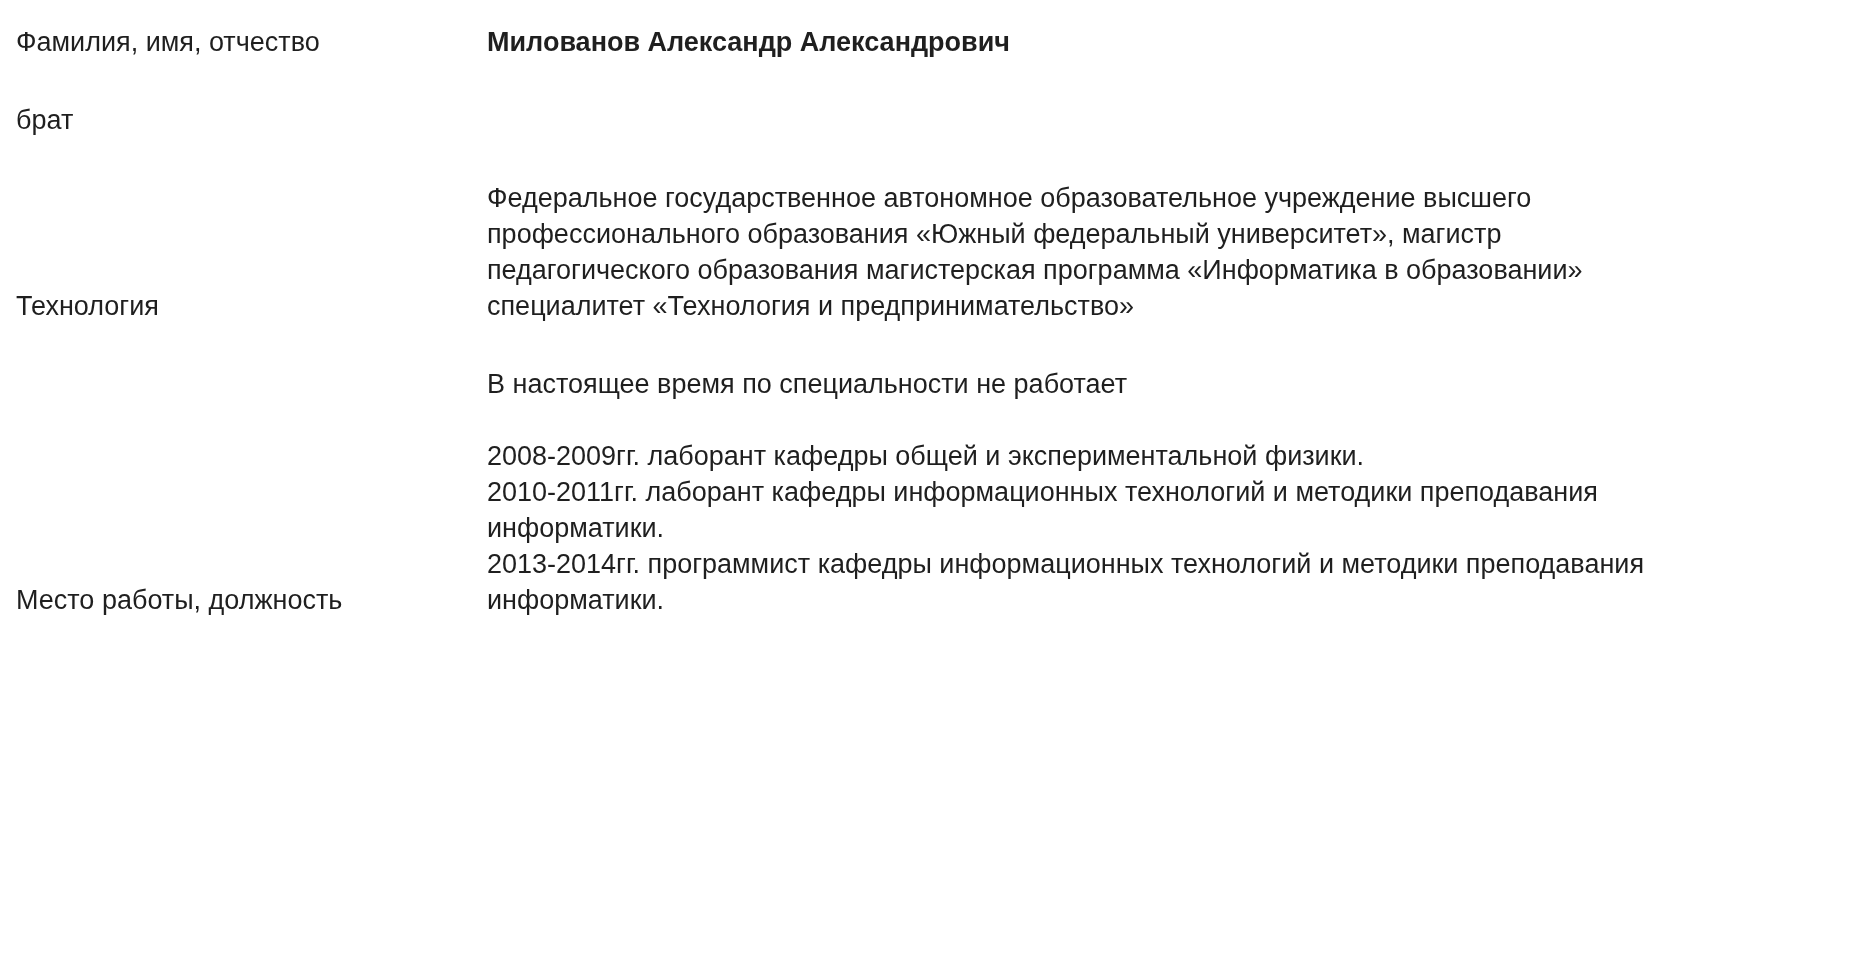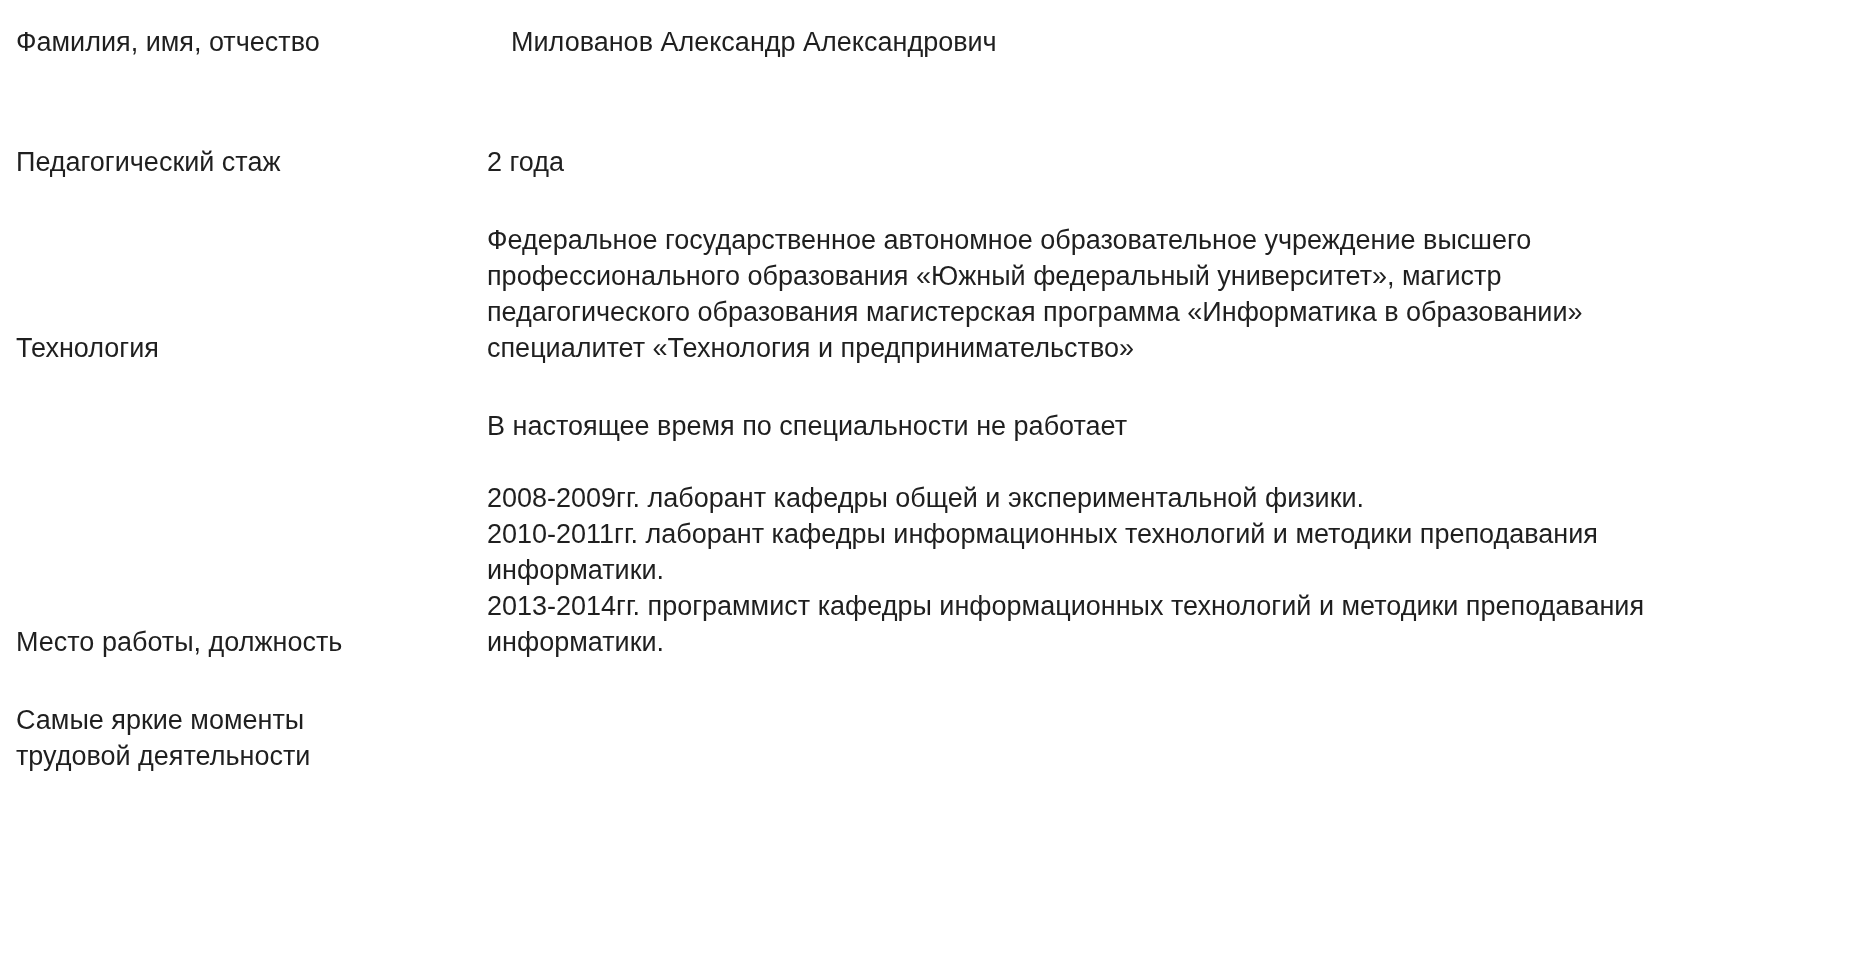--- a/index.html
+++ b/index.html
@@ -32,41 +32,37 @@
     padding-right: 30px;
     box-sizing: border-box;
     white-space: pre-line;
   }
   .row-value {
     flex: 1 1 auto;
     max-width: 1360px;
     white-space: pre-line;
   }
   .row-value.bold {
-    font-weight: normal;
-    margin-left: 24px;
+    font-weight: bold;
   }
 </style>
 </head>
 <body>
 
 <div class="profile-table">
 
   <div class="row">
     <div class="row-label">Фамилия, имя, отчество</div>
     <div class="row-value bold">Милованов Александр Александрович</div>
   </div>
 
   <div class="row">
+    <div class="row-value">брат</div>
   </div>
 
-  <div class="row">
-    <div class="row-label">Педагогический стаж</div>
-    <div class="row-value">2 года</div>
-  </div>
 
   <div class="row">
     <div class="row-label">Технология</div>
     <div class="row-value">Федеральное государственное автономное образовательное учреждение высшего
 профессионального образования «Южный федеральный университет», магистр
 педагогического образования магистерская программа «Информатика в образовании»
 специалитет «Технология и предпринимательство»</div>
   </div>
 
   <div class="row">
@@ -74,20 +70,18 @@
     <div class="row-value">В настоящее время по специальности не работает
 
 2008-2009гг. лаборант кафедры общей и экспериментальной физики.
 2010-2011гг. лаборант кафедры информационных технологий и методики преподавания
 информатики.
 2013-2014гг. программист кафедры информационных технологий и методики преподавания
 информатики.</div>
   </div>
 
   <div class="row">
-    <div class="row-label">Самые яркие моменты
-трудовой деятельности</div>
   </div>
 
   <div class="row">
   </div>
 
 </div>
 
 </body></html>

